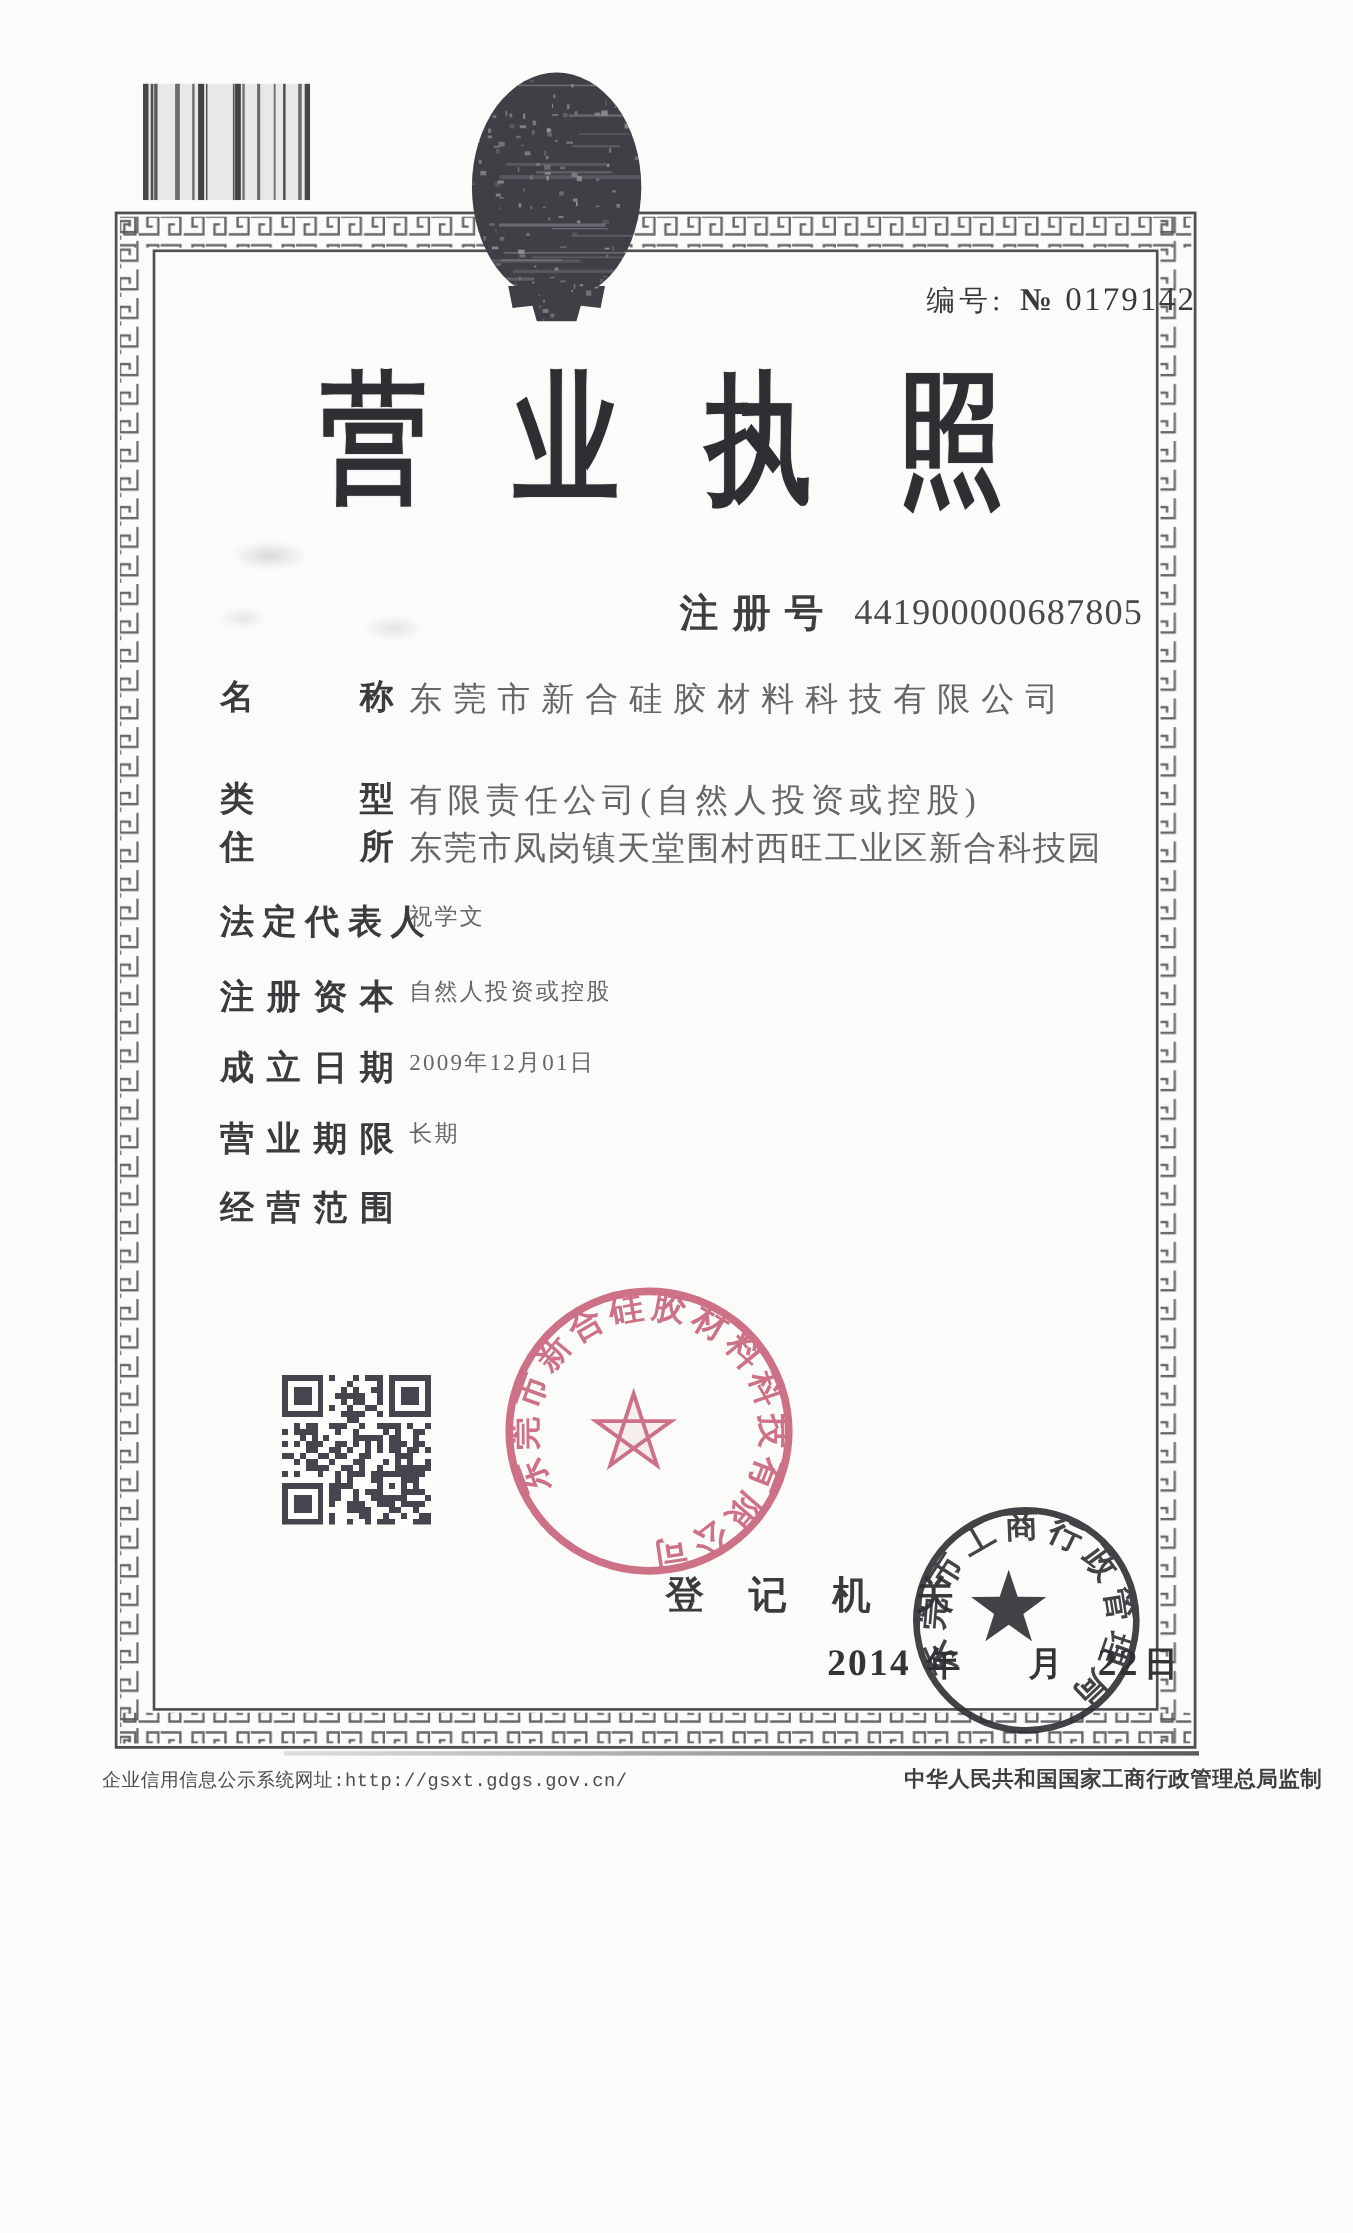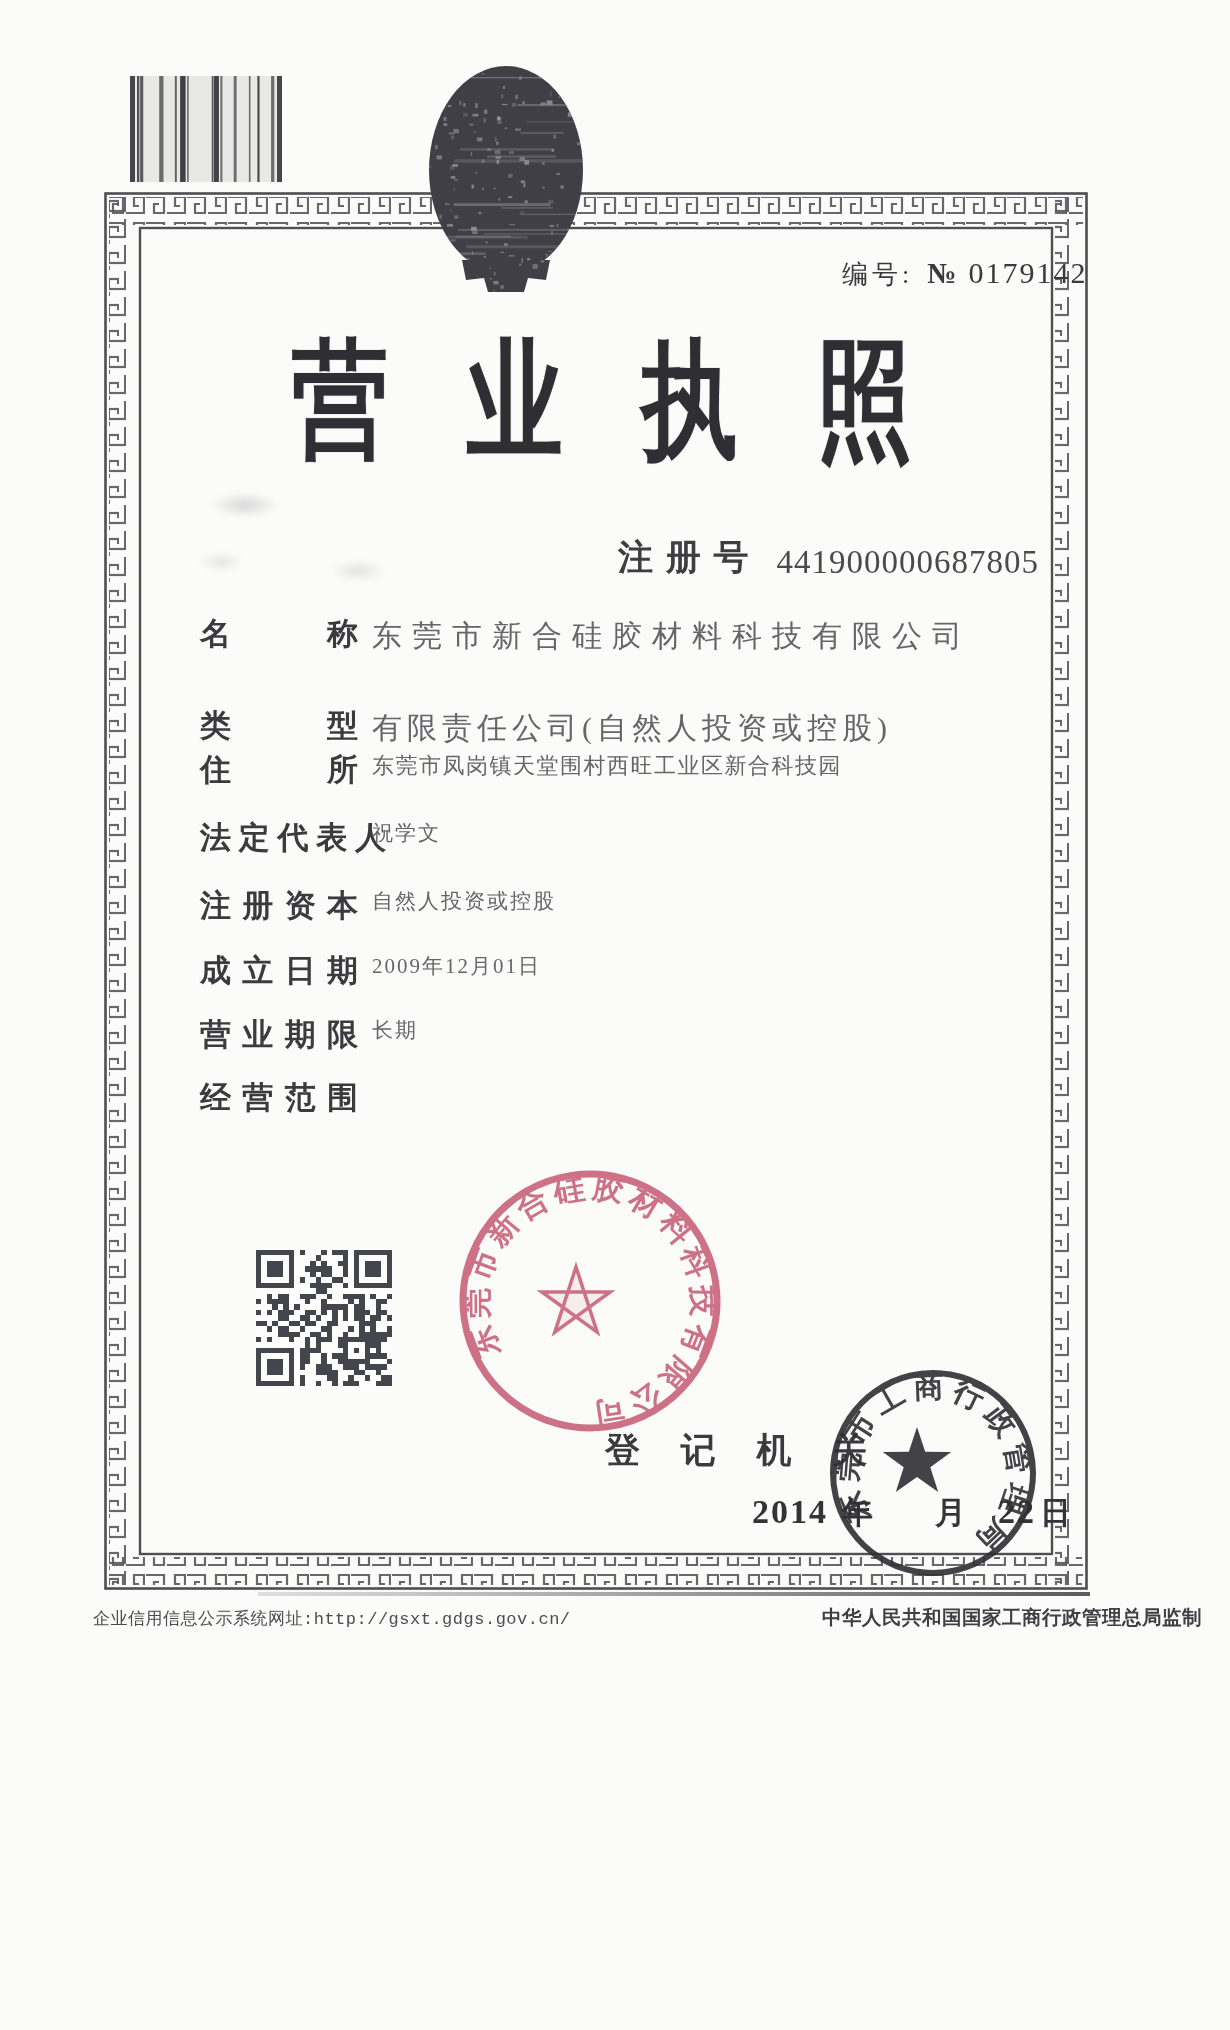--- a/index.html
+++ b/index.html
@@ -19,34 +19,34 @@
 
   
   .title{
     left:292px;top:336px;font-family:"Liberation Sans",sans-serif;
     font-size:128px;font-weight:900;line-height:1;letter-spacing:105px;
     color:#2f2f33;transform:scaleX(.75);transform-origin:left top;white-space:nowrap;
     text-shadow:0 0 1px rgba(47,47,51,.65);
   }
 
   
-  .regno{left:618px;top:534px;display:flex;align-items:flex-end;}
+  .regno{left:618px;top:534px;display:flex;align-items:center;}
   .regno .r-label{font-size:35px;font-weight:bold;color:#3e3e42;letter-spacing:2px;}
   .regno .r-num{font-size:33px;margin-left:26px;color:#4a4a4e;letter-spacing:1px;}
 
   
   .row{position:absolute;left:200px;display:flex;align-items:flex-start;}
   .flabel{
     flex:none;width:158px;font-size:31px;font-weight:bold;color:#3b3b3f;
     text-align:justify;text-align-last:justify;line-height:1.15;white-space:nowrap;
   }
   .fvalue{margin-left:14px;color:#65656a;line-height:1.3;}
   .rows .row:nth-child(1) .fvalue{font-size:30px;letter-spacing:10px;}
   .rows .row:nth-child(2) .fvalue{font-size:30px;letter-spacing:5px;}
-  .rows .row:nth-child(3) .fvalue{font-size:22px;letter-spacing:1.5px;}
+  .rows .row:nth-child(3) .fvalue{font-size:30px;letter-spacing:1.5px;}
   .rows .row:nth-child(4) .fvalue,
   .rows .row:nth-child(5) .fvalue,
   .rows .row:nth-child(6) .fvalue,
   .rows .row:nth-child(7) .fvalue{font-size:21px;letter-spacing:2px;}
   .row-scope .fvalue{
     font-size:22.5px;letter-spacing:.5px;margin-left:-6px;width:672px;
     line-height:1.42;color:#5c5c61;
   }
 
   

